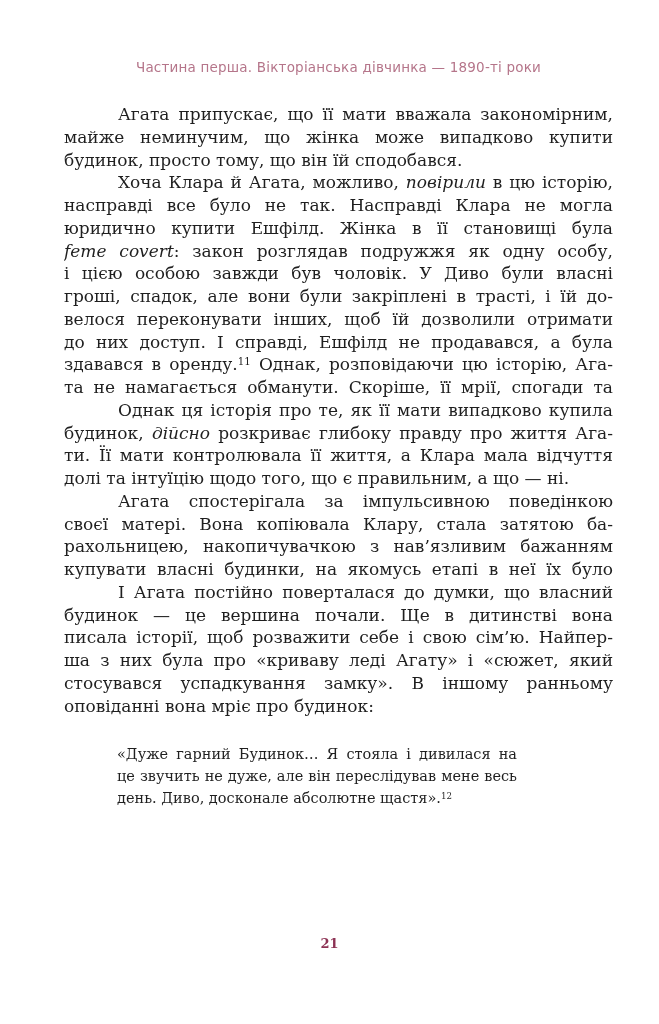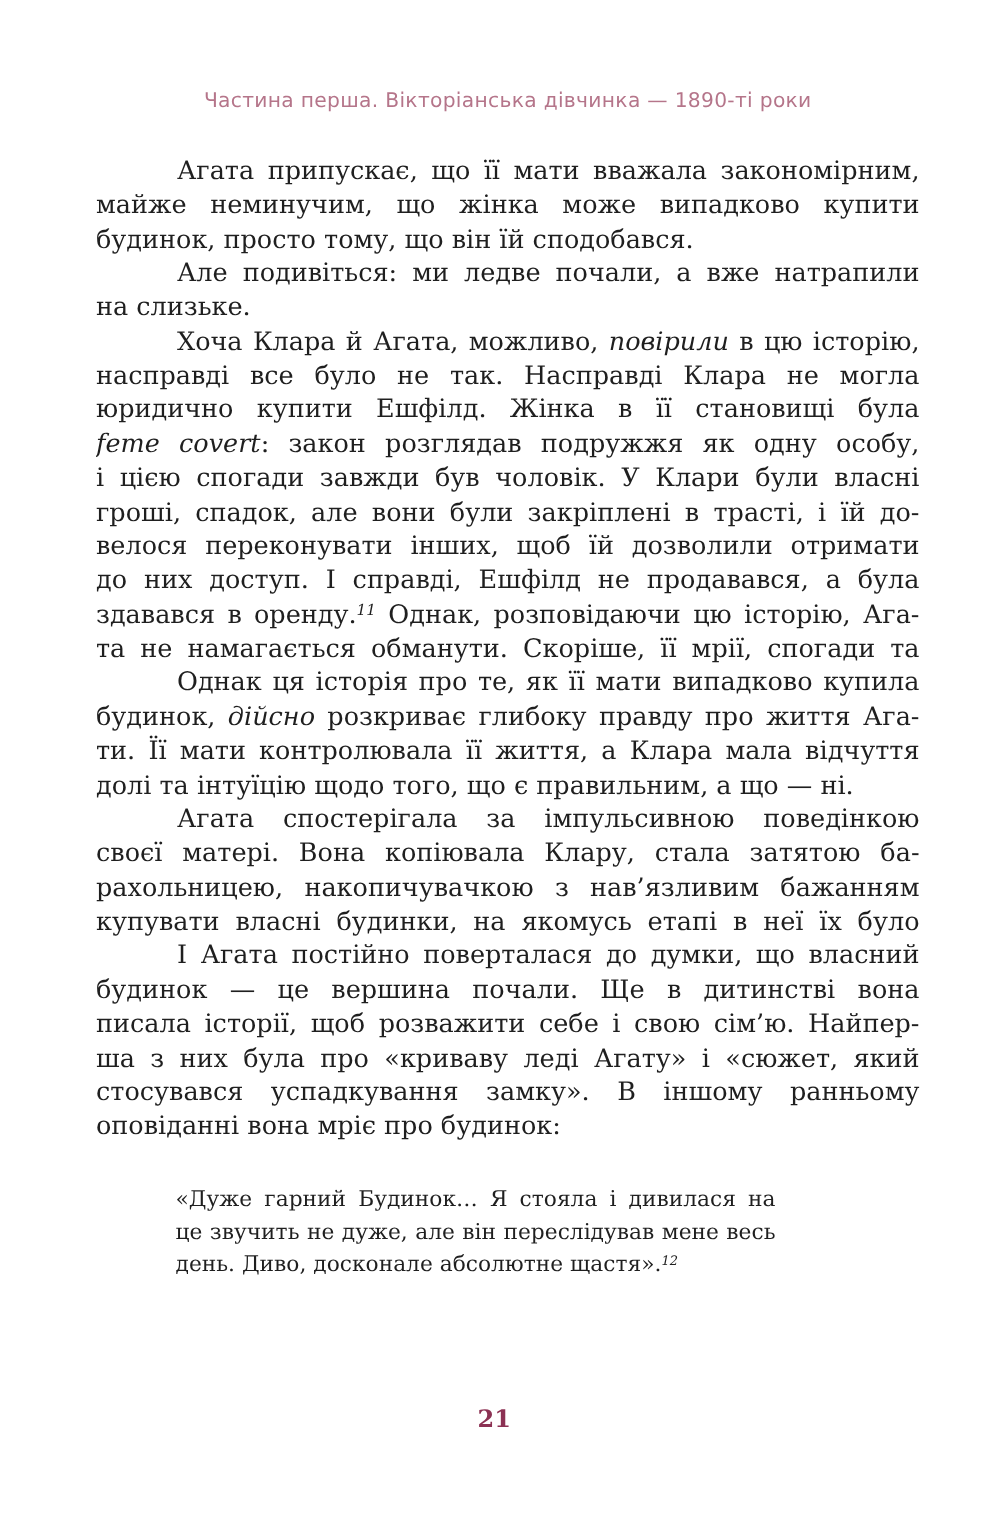--- a/index.html
+++ b/index.html
@@ -49,55 +49,50 @@
     line-height: 21.7px;
     max-height: 22px;
   }
   em { font-style: italic; }
   sup {
     font-size: 60%;
     line-height: 0;
     vertical-align: baseline;
     position: relative;
     top: -0.48em;
-    font-style: italic;
   }
   .page-number {
     position: absolute;
     left: 0; right: 0;
     top: 936px;
     text-align: center;
     font-family: "DejaVu Serif", serif;
     font-weight: bold;
-    font-size: 16px;
+    font-size: 13px;
     color: #8c3153;
   }
 </style>
 </head>
 <body>
 
 <div class="page">
   <div class="running-header">Частина перша. Вікторіанська дівчинка — 1890-ті роки</div>
 
   <div class="content">
       <div class="para body">
         <div class="line first"><span>Агата припускає, що її мати вважала закономірним,</span></div>
         <div class="line"><span>майже неминучим, що жінка може випадково купити</span></div>
         <div class="line pl"><span>будинок, просто тому, що він їй сподобався.</span></div>
       </div>
       <div class="para body">
-        <div class="line first"><span>Але подивіться: ми ледве почали, а вже натрапили</span></div>
-        <div class="line pl"><span>на слизьке.</span></div>
-      </div>
-      <div class="para body">
         <div class="line first"><span>Хоча Клара й Агата, можливо, </span><em>повірили</em><span> в цю історію,</span></div>
         <div class="line"><span>насправді все було не так. Насправді Клара не могла</span></div>
         <div class="line"><span>юридично купити Ешфілд. Жінка в її становищі була</span></div>
         <div class="line"><em>feme covert</em><span>: закон розглядав подружжя як одну особу,</span></div>
-        <div class="line"><span>і цією спогади завжди був чоловік. У Клари були власні</span></div>
+        <div class="line"><span>і цією особою завжди був чоловік. У Диво були власні</span></div>
         <div class="line"><span>гроші, спадок, але вони були закріплені в трасті, і їй до-</span></div>
         <div class="line"><span>велося переконувати інших, щоб їй дозволили отримати</span></div>
         <div class="line"><span>до них доступ. І справді, Ешфілд не продавався, а була</span></div>
         <div class="line"><span>здавався в оренду.</span><sup>11</sup><span> Однак, розповідаючи цю історію, Ага-</span></div>
         <div class="line"><span>та не намагається обманути. Скоріше, її мрії, спогади та</span></div>
       </div>
       <div class="para body">
         <div class="line first"><span>Однак ця історія про те, як її мати випадково купила</span></div>
         <div class="line"><span>будинок, </span><em>дійсно</em><span> розкриває глибоку правду про життя Ага-</span></div>
         <div class="line"><span>ти. Її мати контролювала її життя, а Клара мала відчуття</span></div>

